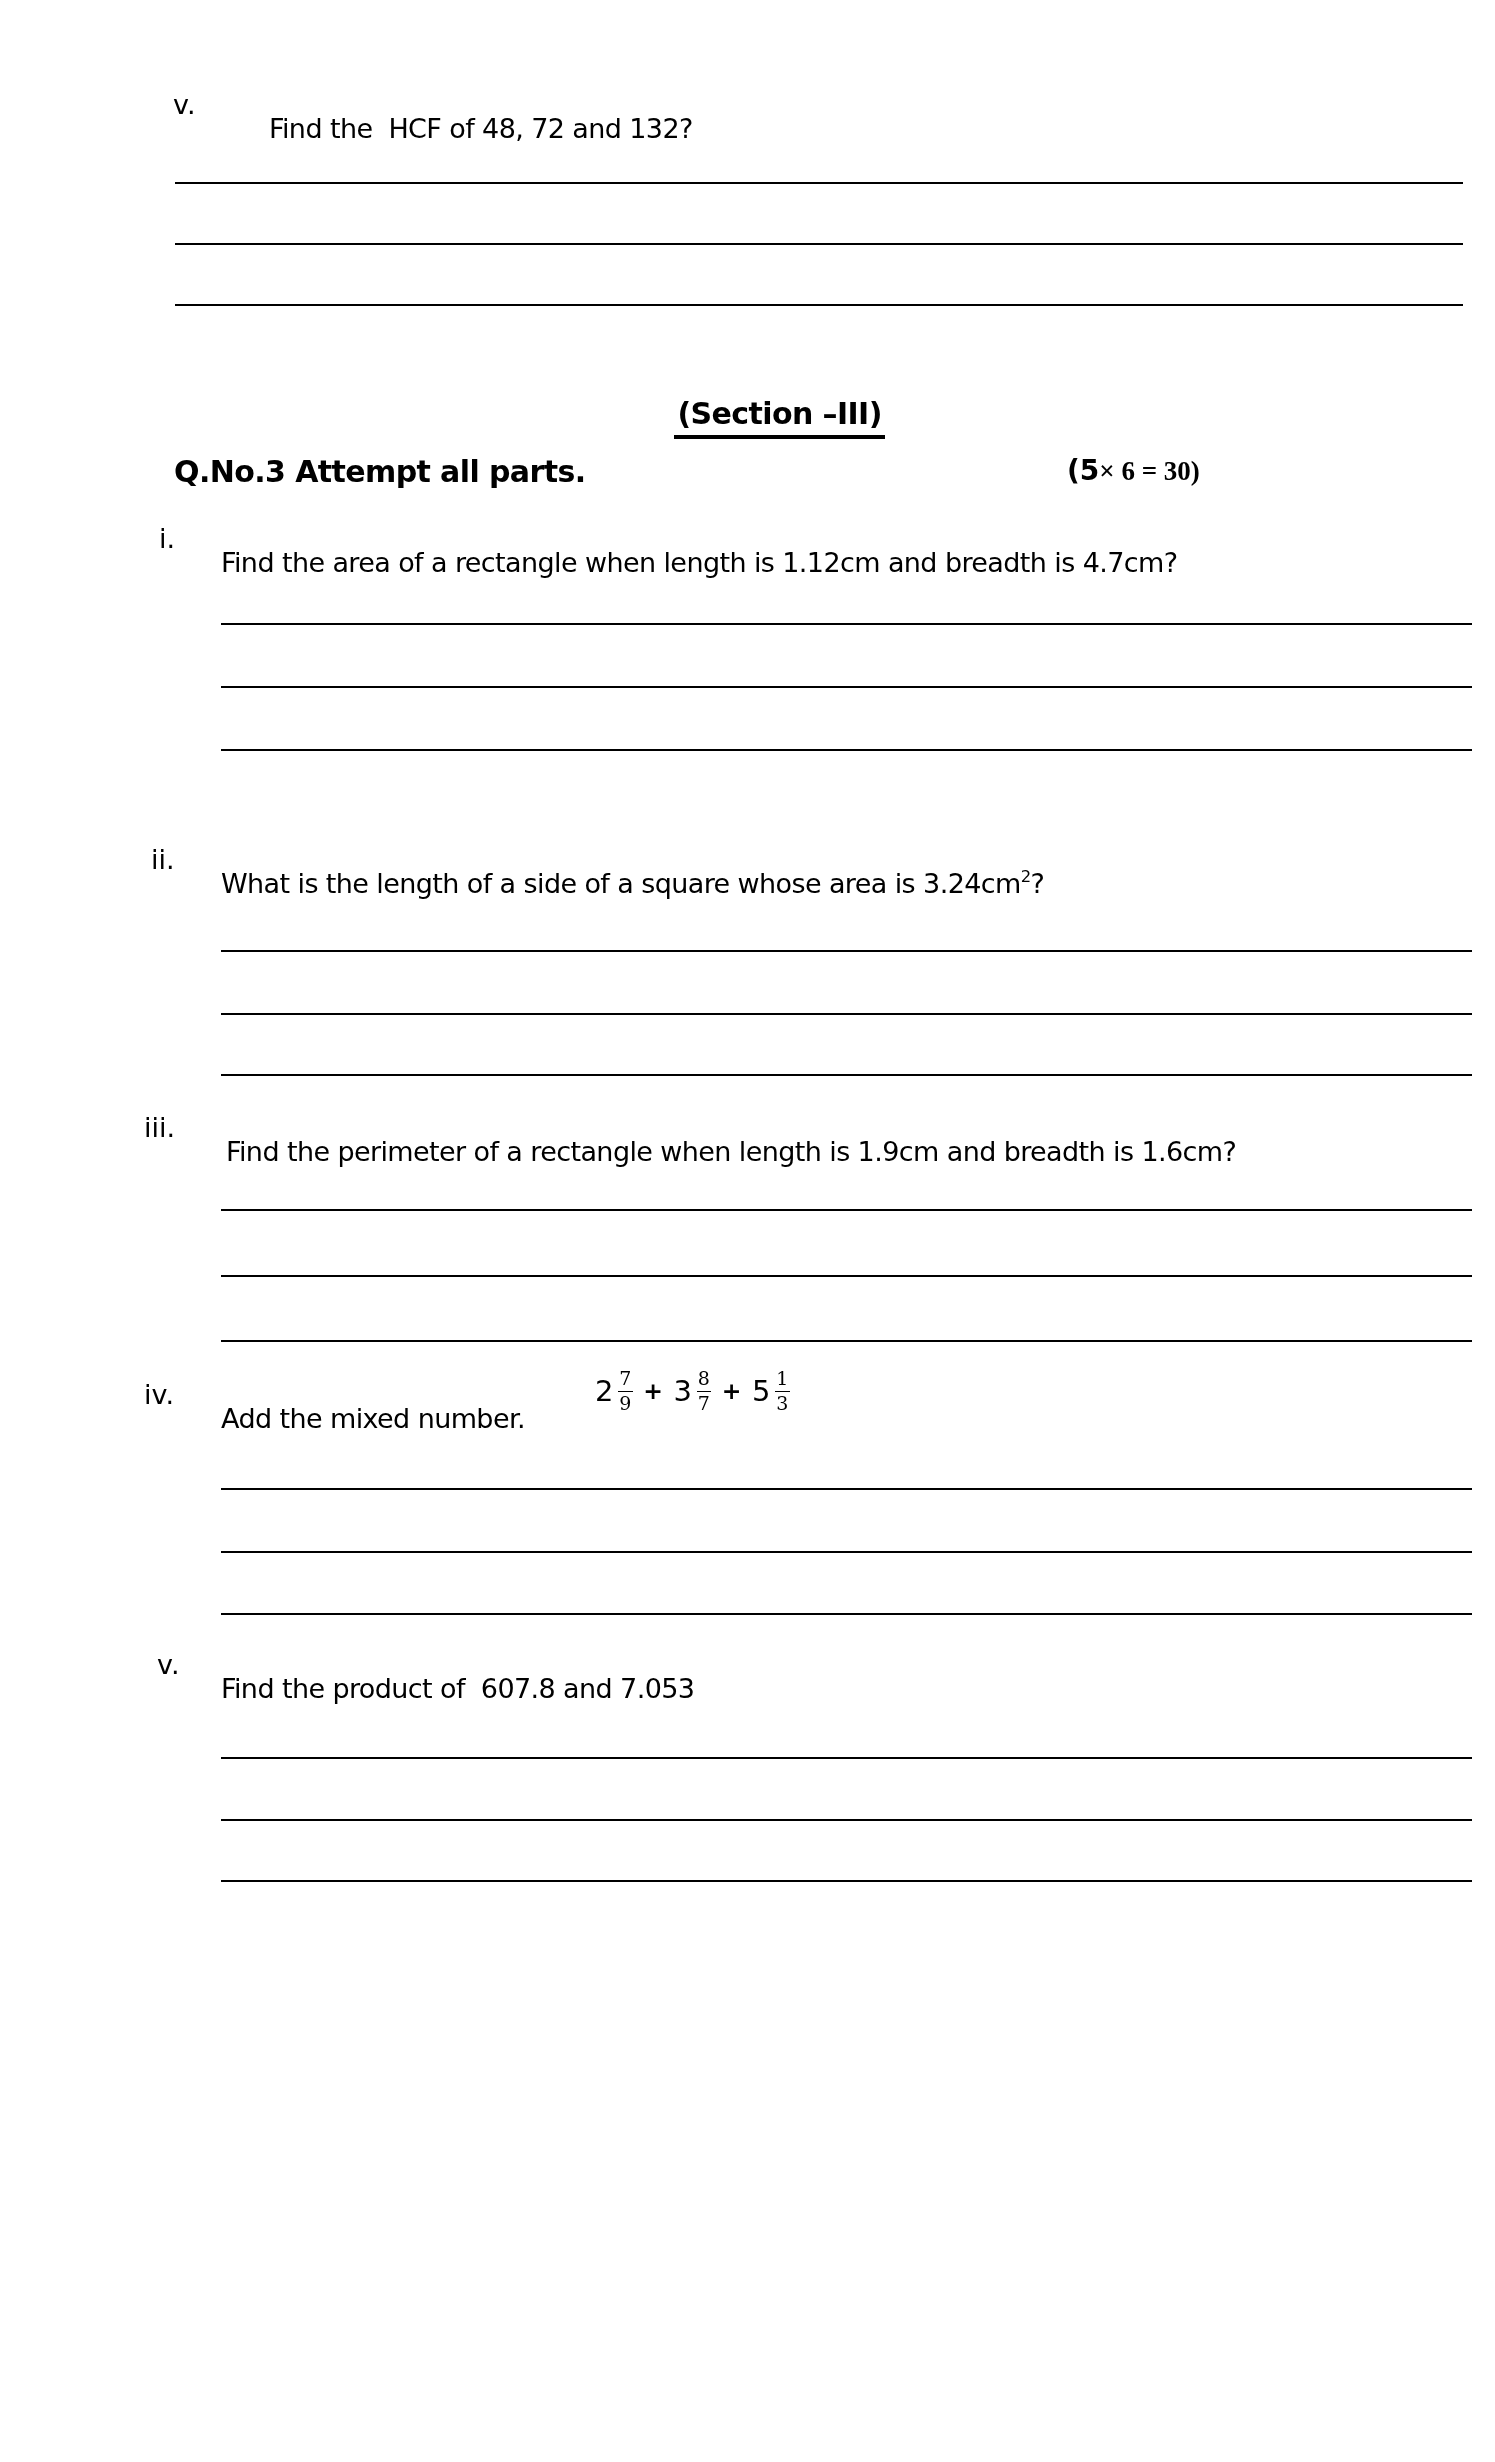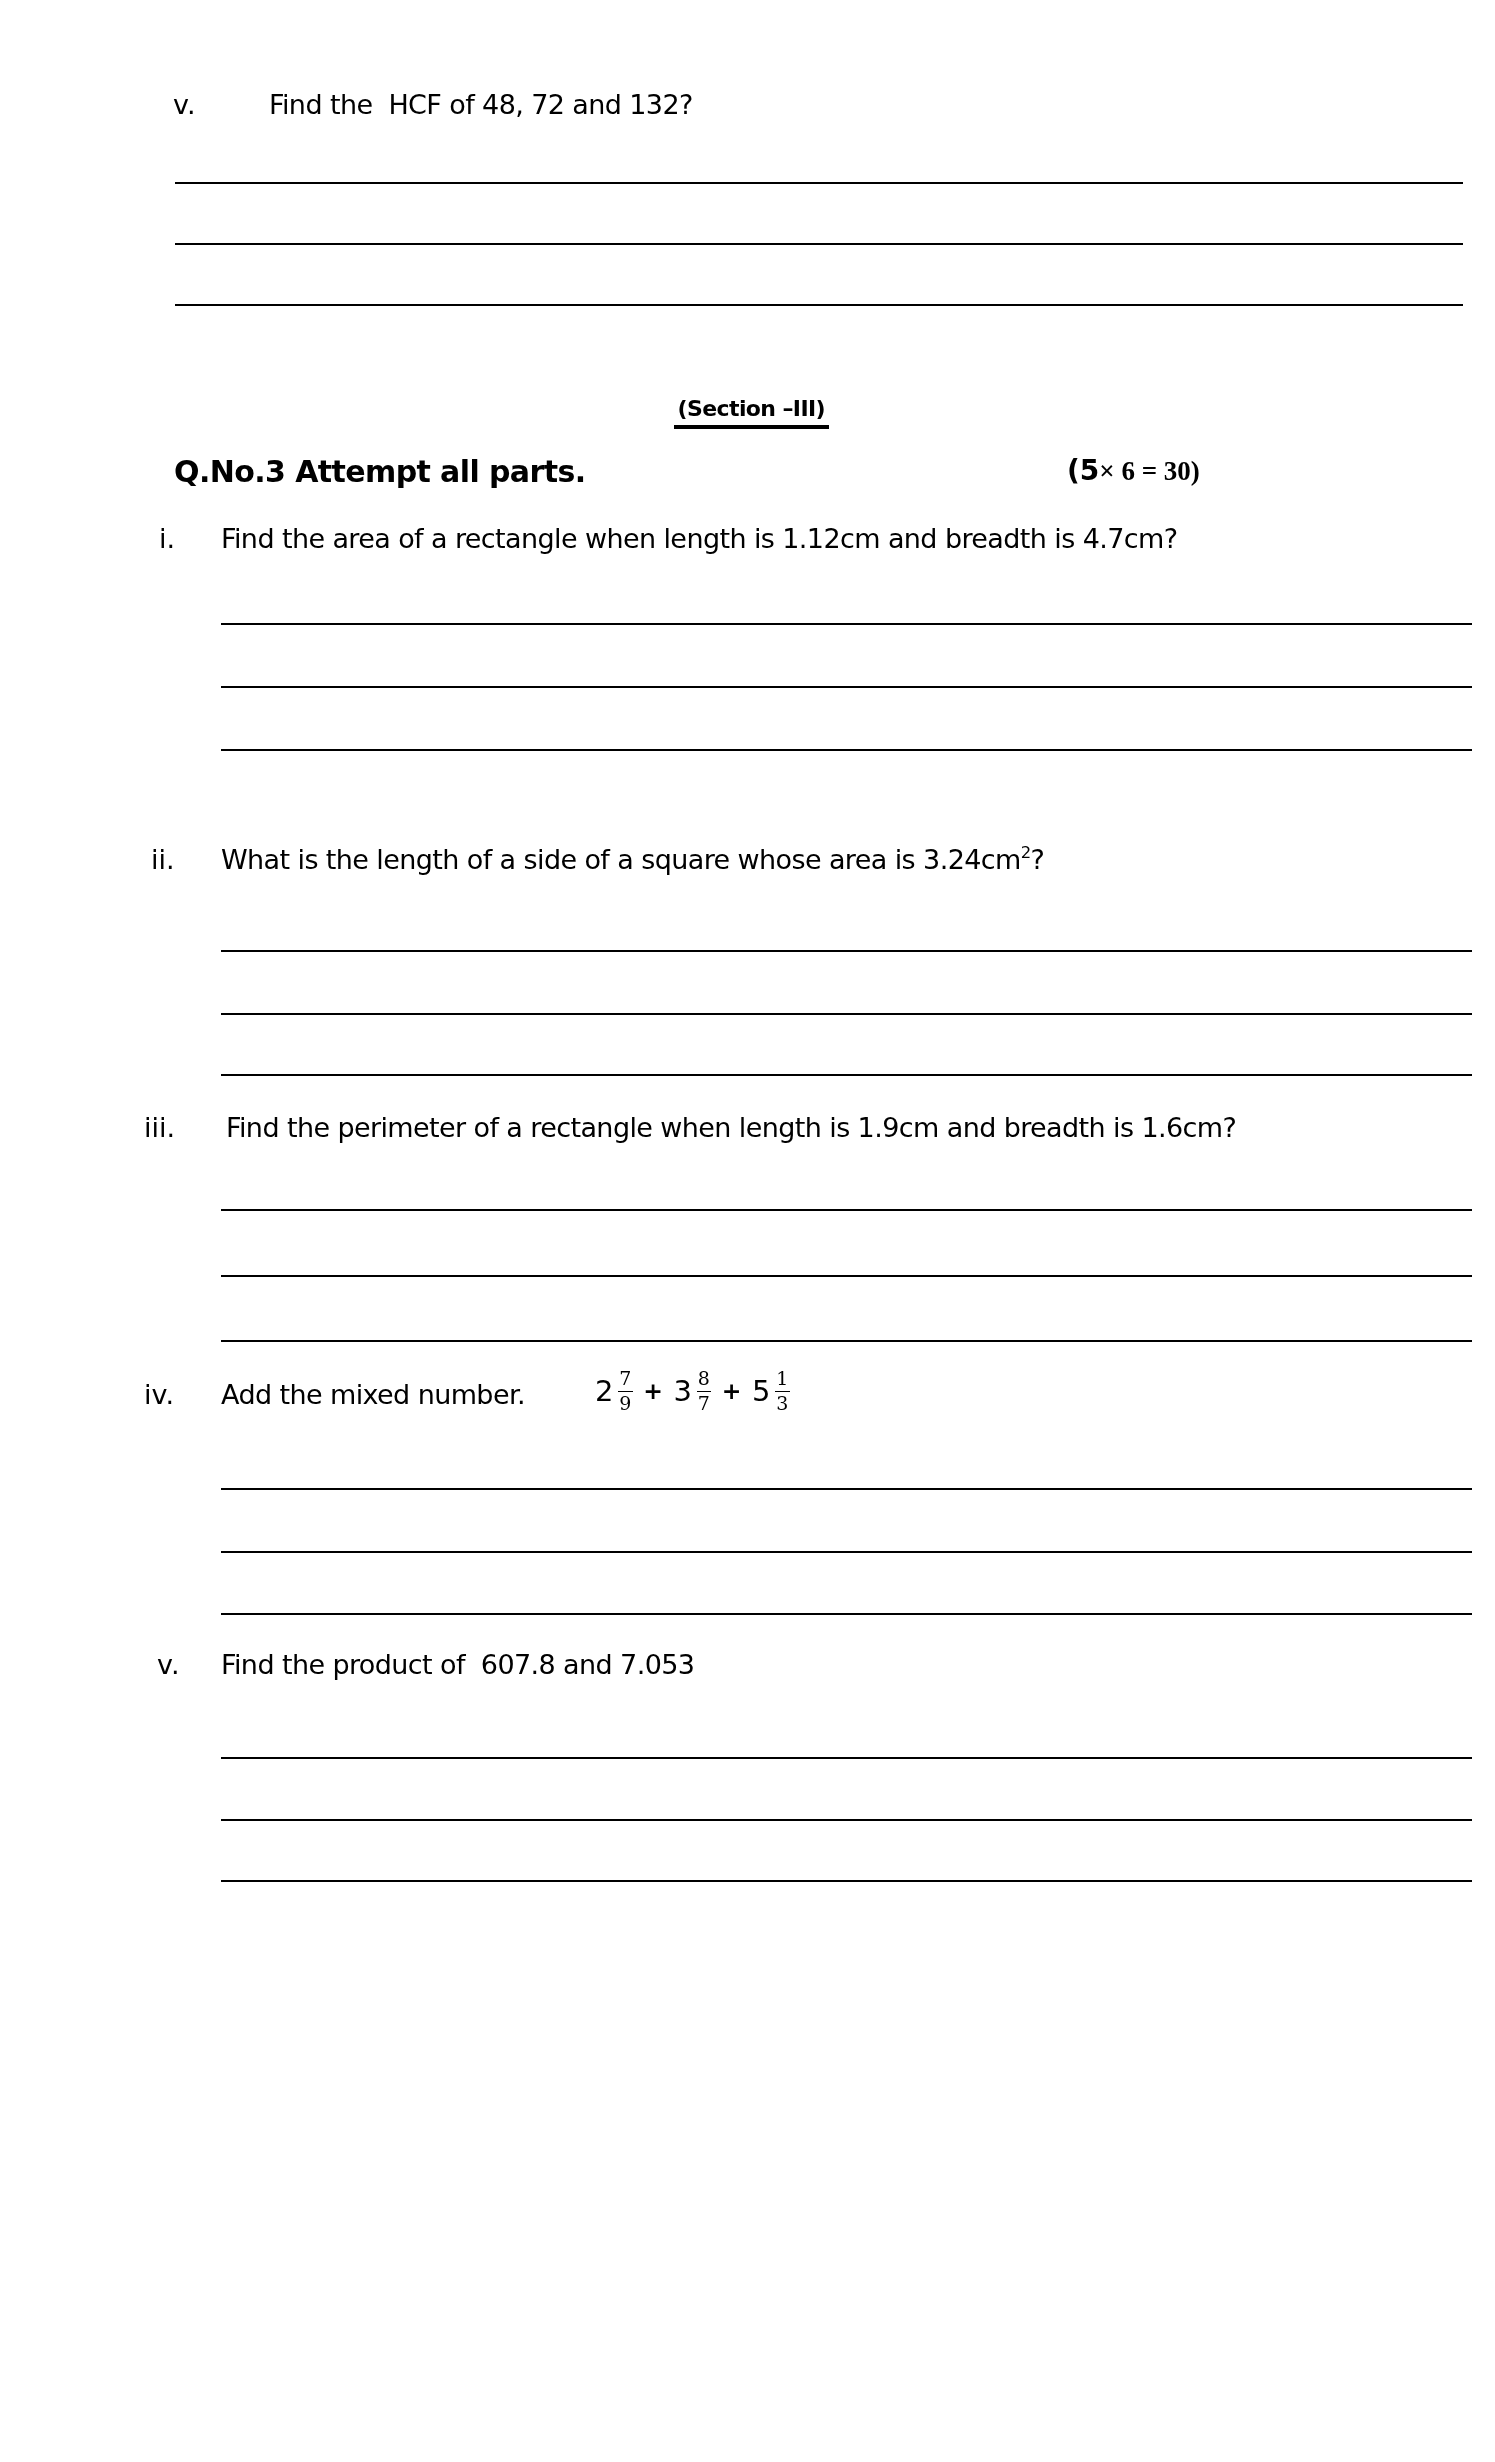--- a/index.html
+++ b/index.html
@@ -16,33 +16,34 @@
   .q-marker {
     font-size: 27px;
     line-height: 1.15;
     white-space: pre;
   }
   .q-text {
     font-size: 27px;
     line-height: 1.15;
     letter-spacing: -0.6px;
     white-space: pre;
+    margin-top: 24px;
   }
   .sup {
     font-size: 16.4px;
     position: relative;
     top: -10.6px;
   }
   .answer-line {
     position: absolute;
     height: 0;
     border-top: 2.9px solid #000000;
   }
   .section-heading {
-    font-size: 22px;
+    font-size: 30px;
     font-weight: bold;
     letter-spacing: -0.6px;
     border-bottom: 4.1px solid #000000;
     padding: 0 3.5px 3.5px 3.5px;
     white-space: pre;
   }
   .instruction {
     font-size: 30px;
     font-weight: bold;
     letter-spacing: -0.6px;

